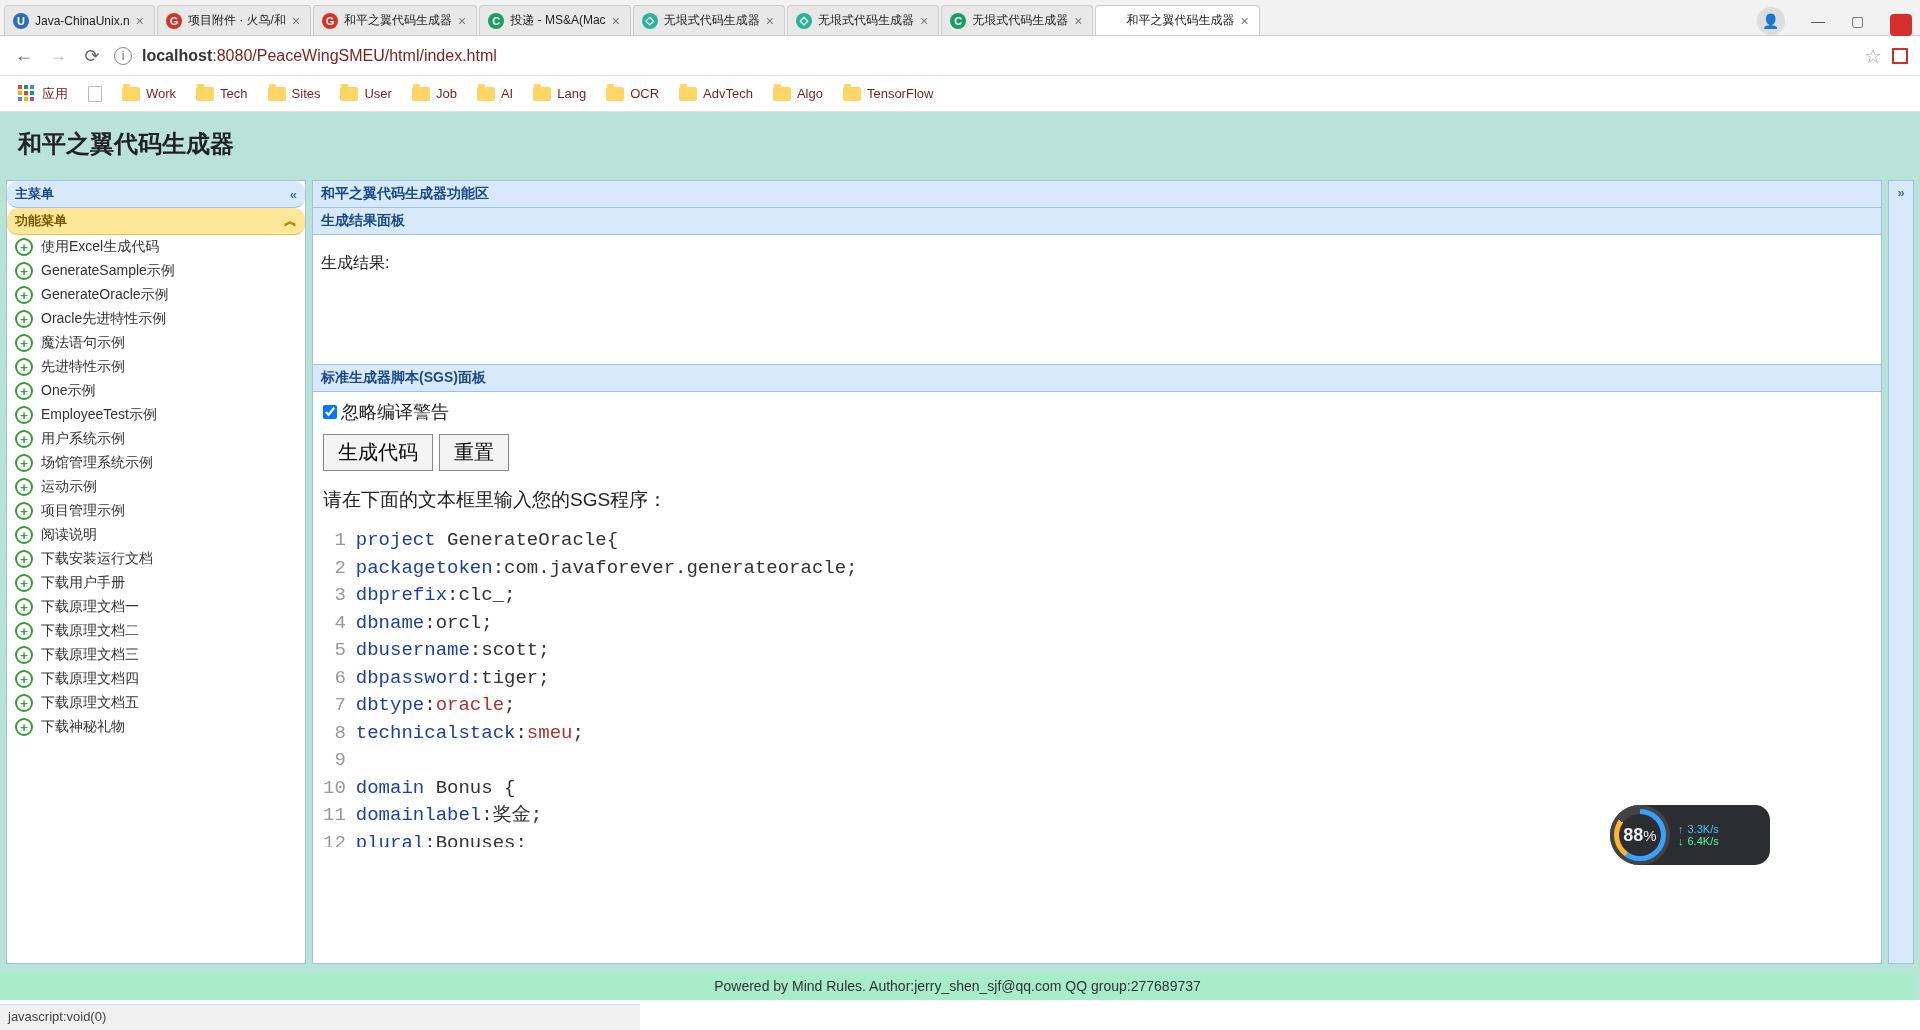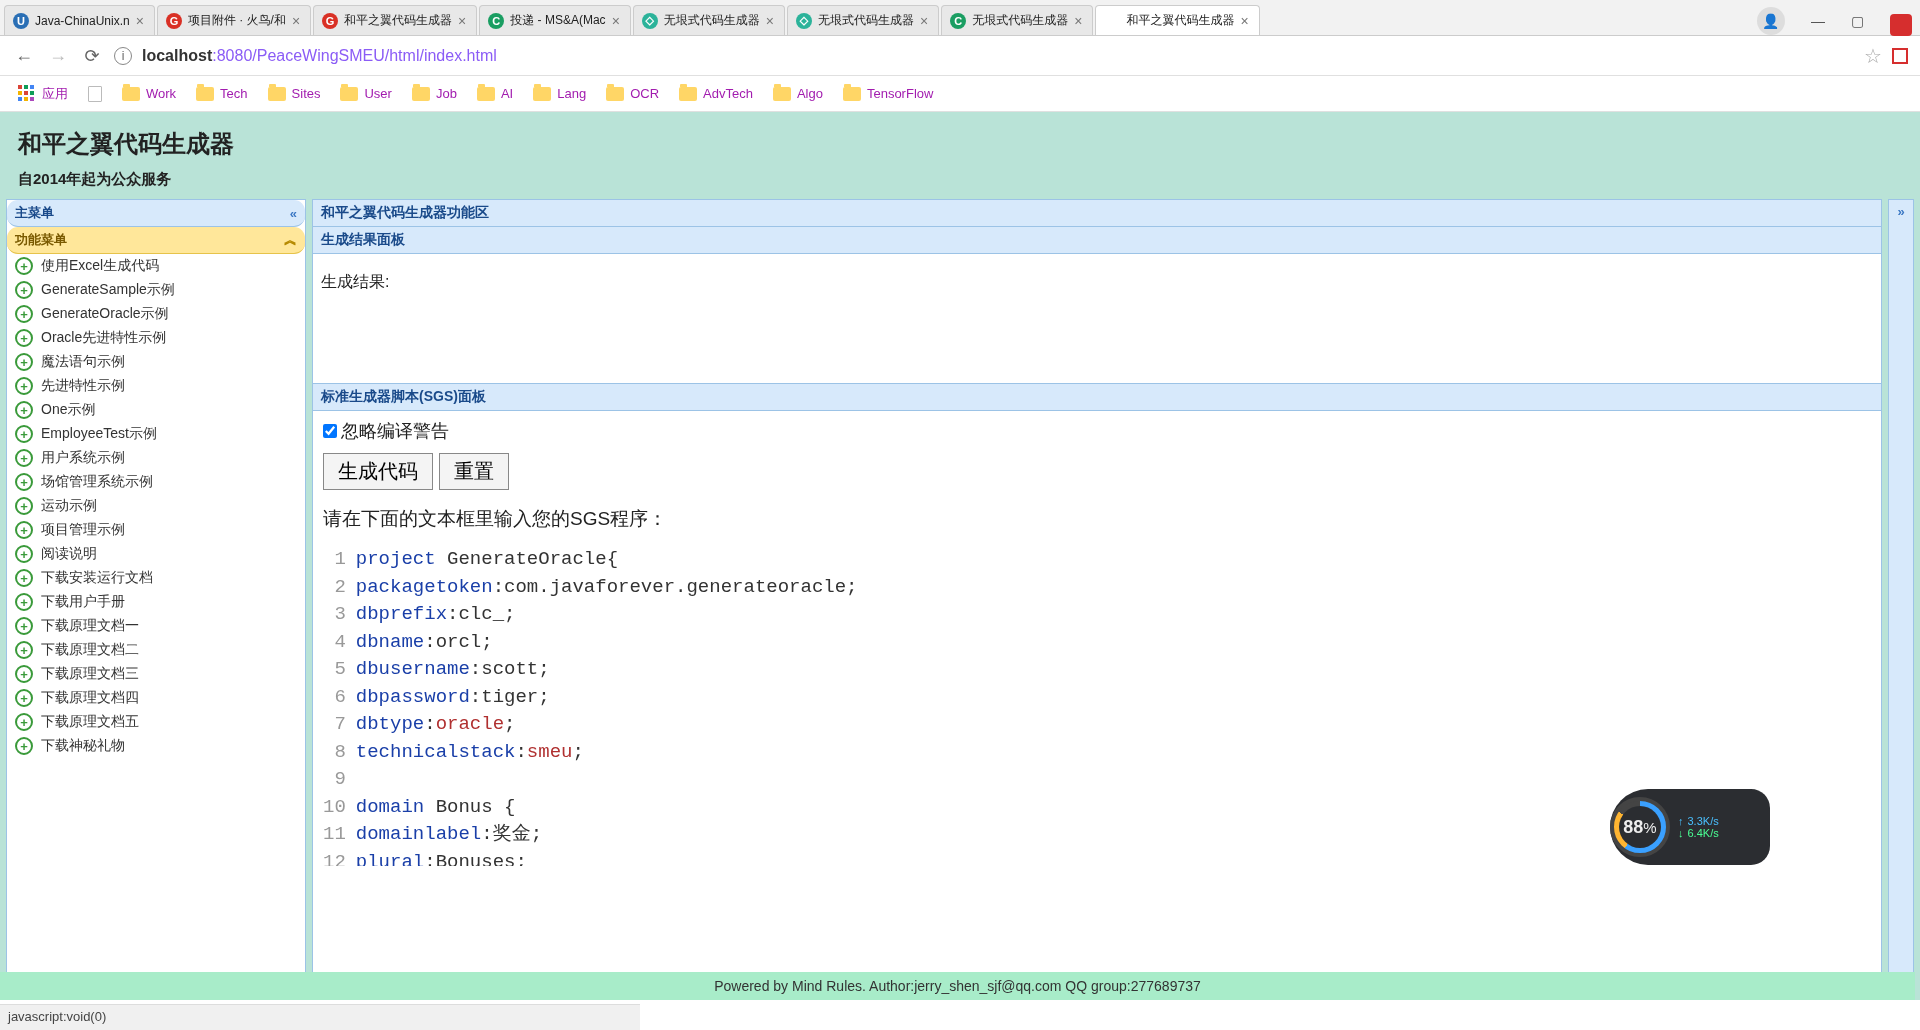--- a/index.html
+++ b/index.html
@@ -12,23 +12,23 @@
 .tab .fav { width:16px; height:16px; border-radius:50%; font-size:11px; display:flex; align-items:center; justify-content:center; color:#fff; font-weight:bold; }
 .tab .close { margin-left:auto; font-size:14px; color:#777; }
 .winctrl { margin-left:auto; display:flex; gap:26px; padding:0 14px; color:#555; font-size:14px; align-items:center; }
 .winctrl .user { width:28px; height:28px; border-radius:50%; background:#ddd; display:flex; align-items:center; justify-content:center; color:#888; }
 
 .addrbar { height:40px; display:flex; align-items:center; gap:10px; padding:0 12px; border-bottom:1px solid #e0e0e0; }
 .addrbar .nav-icn { color:#666; font-size:18px; width:24px; text-align:center; }
 .addrbar .nav-icn.disabled { color:#bbb; }
 .url { flex:1; display:flex; align-items:center; gap:6px; font-size:16px; font-family:Arial; }
 .url .host { color:#333; }
-.url .rest { color:#8b5cf6; }
-
-.bkbar { height:36px; display:flex; align-items:center; gap:8px; padding:0 12px; border-bottom:1px solid #e0e0e0; font-size:13px; color:#a21caf; }
+.url .rest { color:#7f1d1d; }
+
+.bkbar { height:36px; display:flex; align-items:center; gap:8px; padding:0 12px; border-bottom:1px solid #e0e0e0; font-size:13px; color:#7f1d1d; }
 .bkbar .apps { width:18px; height:18px; display:grid; grid-template-columns:repeat(3,4px); grid-template-rows:repeat(3,4px); gap:2px; }
 .bkbar .apps i { background:#db4437; }
 .bkbar .apps i:nth-child(2){background:#0f9d58;} .bkbar .apps i:nth-child(3){background:#4285f4;} .bkbar .apps i:nth-child(4){background:#f4b400;} .bkbar .apps i:nth-child(5){background:#db4437;} .bkbar .apps i:nth-child(6){background:#0f9d58;} .bkbar .apps i:nth-child(7){background:#4285f4;} .bkbar .apps i:nth-child(8){background:#f4b400;} .bkbar .apps i:nth-child(9){background:#ab47bc;}
 .bk { display:flex; align-items:center; gap:6px; padding:2px 6px; }
 .bk .folder { width:18px; height:14px; background:#ffd666; border-radius:2px; position:relative; }
 .bk .folder:before { content:""; position:absolute; top:-3px; left:1px; width:7px; height:3px; background:#ffd666; border-radius:1px 1px 0 0; }
 .bk .page { width:14px; height:16px; border:1px solid #bbb; border-radius:1px; }
 
 
 .apparea { position:absolute; top:112px; left:0; right:0; bottom:30px; background:#b9e3d7; }
@@ -61,21 +61,21 @@
 .gutter div { height:1.45em; }
 .src div { height:1.45em; white-space:pre; }
 .kw { color:#1a3fa8; } .prop{color:#1a3fa8;} .val{color:#b03030;} .punct{color:#333;}
 
 .right-collapse { width:26px; background:#d7e9fb; border:1px solid #9cc3e6; color:#3b78c4; display:flex; align-items:flex-start; justify-content:center; padding-top:4px; font-weight:bold; }
 
 .footer { position:absolute; left:0; right:5px; bottom:30px; height:28px; background:#a8ecc9; display:flex; align-items:center; justify-content:center; font-size:14px; color:#333; }
 .status { position:absolute; left:0; bottom:0; height:26px; width:640px; padding:4px 8px; font-size:13px; color:#444; background:#f0f0f0; border-top:1px solid #ddd; }
 
 
-.netw { position:absolute; right:150px; bottom:165px; width:160px; height:76px; background:#2b2d31; border-radius:40px 20px 20px 40px; display:flex; align-items:center; color:#ddd; font-size:11px; }
+.netw { position:absolute; right:150px; bottom:165px; width:160px; height:60px; background:#2b2d31; border-radius:40px 20px 20px 40px; display:flex; align-items:center; color:#ddd; font-size:11px; }
 .netw .ring { width:60px; height:60px; border-radius:50%; border:4px solid #444; margin:0 8px 0 0; display:flex; align-items:center; justify-content:center; font-size:18px; color:#eee; background:conic-gradient(#3aa0ff 0 60%, #ffb531 60% 85%, #444 85% 100%); position:relative; }
 .netw .ring:before{content:"";position:absolute;inset:5px;background:#2b2d31;border-radius:50%;}
 .netw .ring span{position:relative;z-index:1;}
 .netw .rates div{display:flex;align-items:center;gap:4px;}
 .netw .up{color:#4ac0ff;} .netw .dn{color:#4aff94;}
 
 .ablock { position:absolute; top:14px; right:8px; width:22px; height:22px; background:#d62e2e; border-radius:4px; }
 .star { font-size:20px; color:#aaa; }
 .sq { width:16px; height:16px; border:2px solid #d62e2e; }
 </style>
@@ -204,21 +204,20 @@
     </div>
     <div class="bk">
       <span class="folder"></span>
       <span>TensorFlow</span>
     </div>
   </div>
 
 <div class="apparea">
   <div class="apphead">
     <h1>和平之翼代码生成器</h1>
-    <h2>自2014年起为公众服务</h2>
   </div>
 
   <div class="layout">
 
     <div class="sidebar">
       <div class="panel-title">
         <span>主菜单</span>
         <span class="collapse-icn">«</span>
       </div>
       <div class="panel-title gold">

